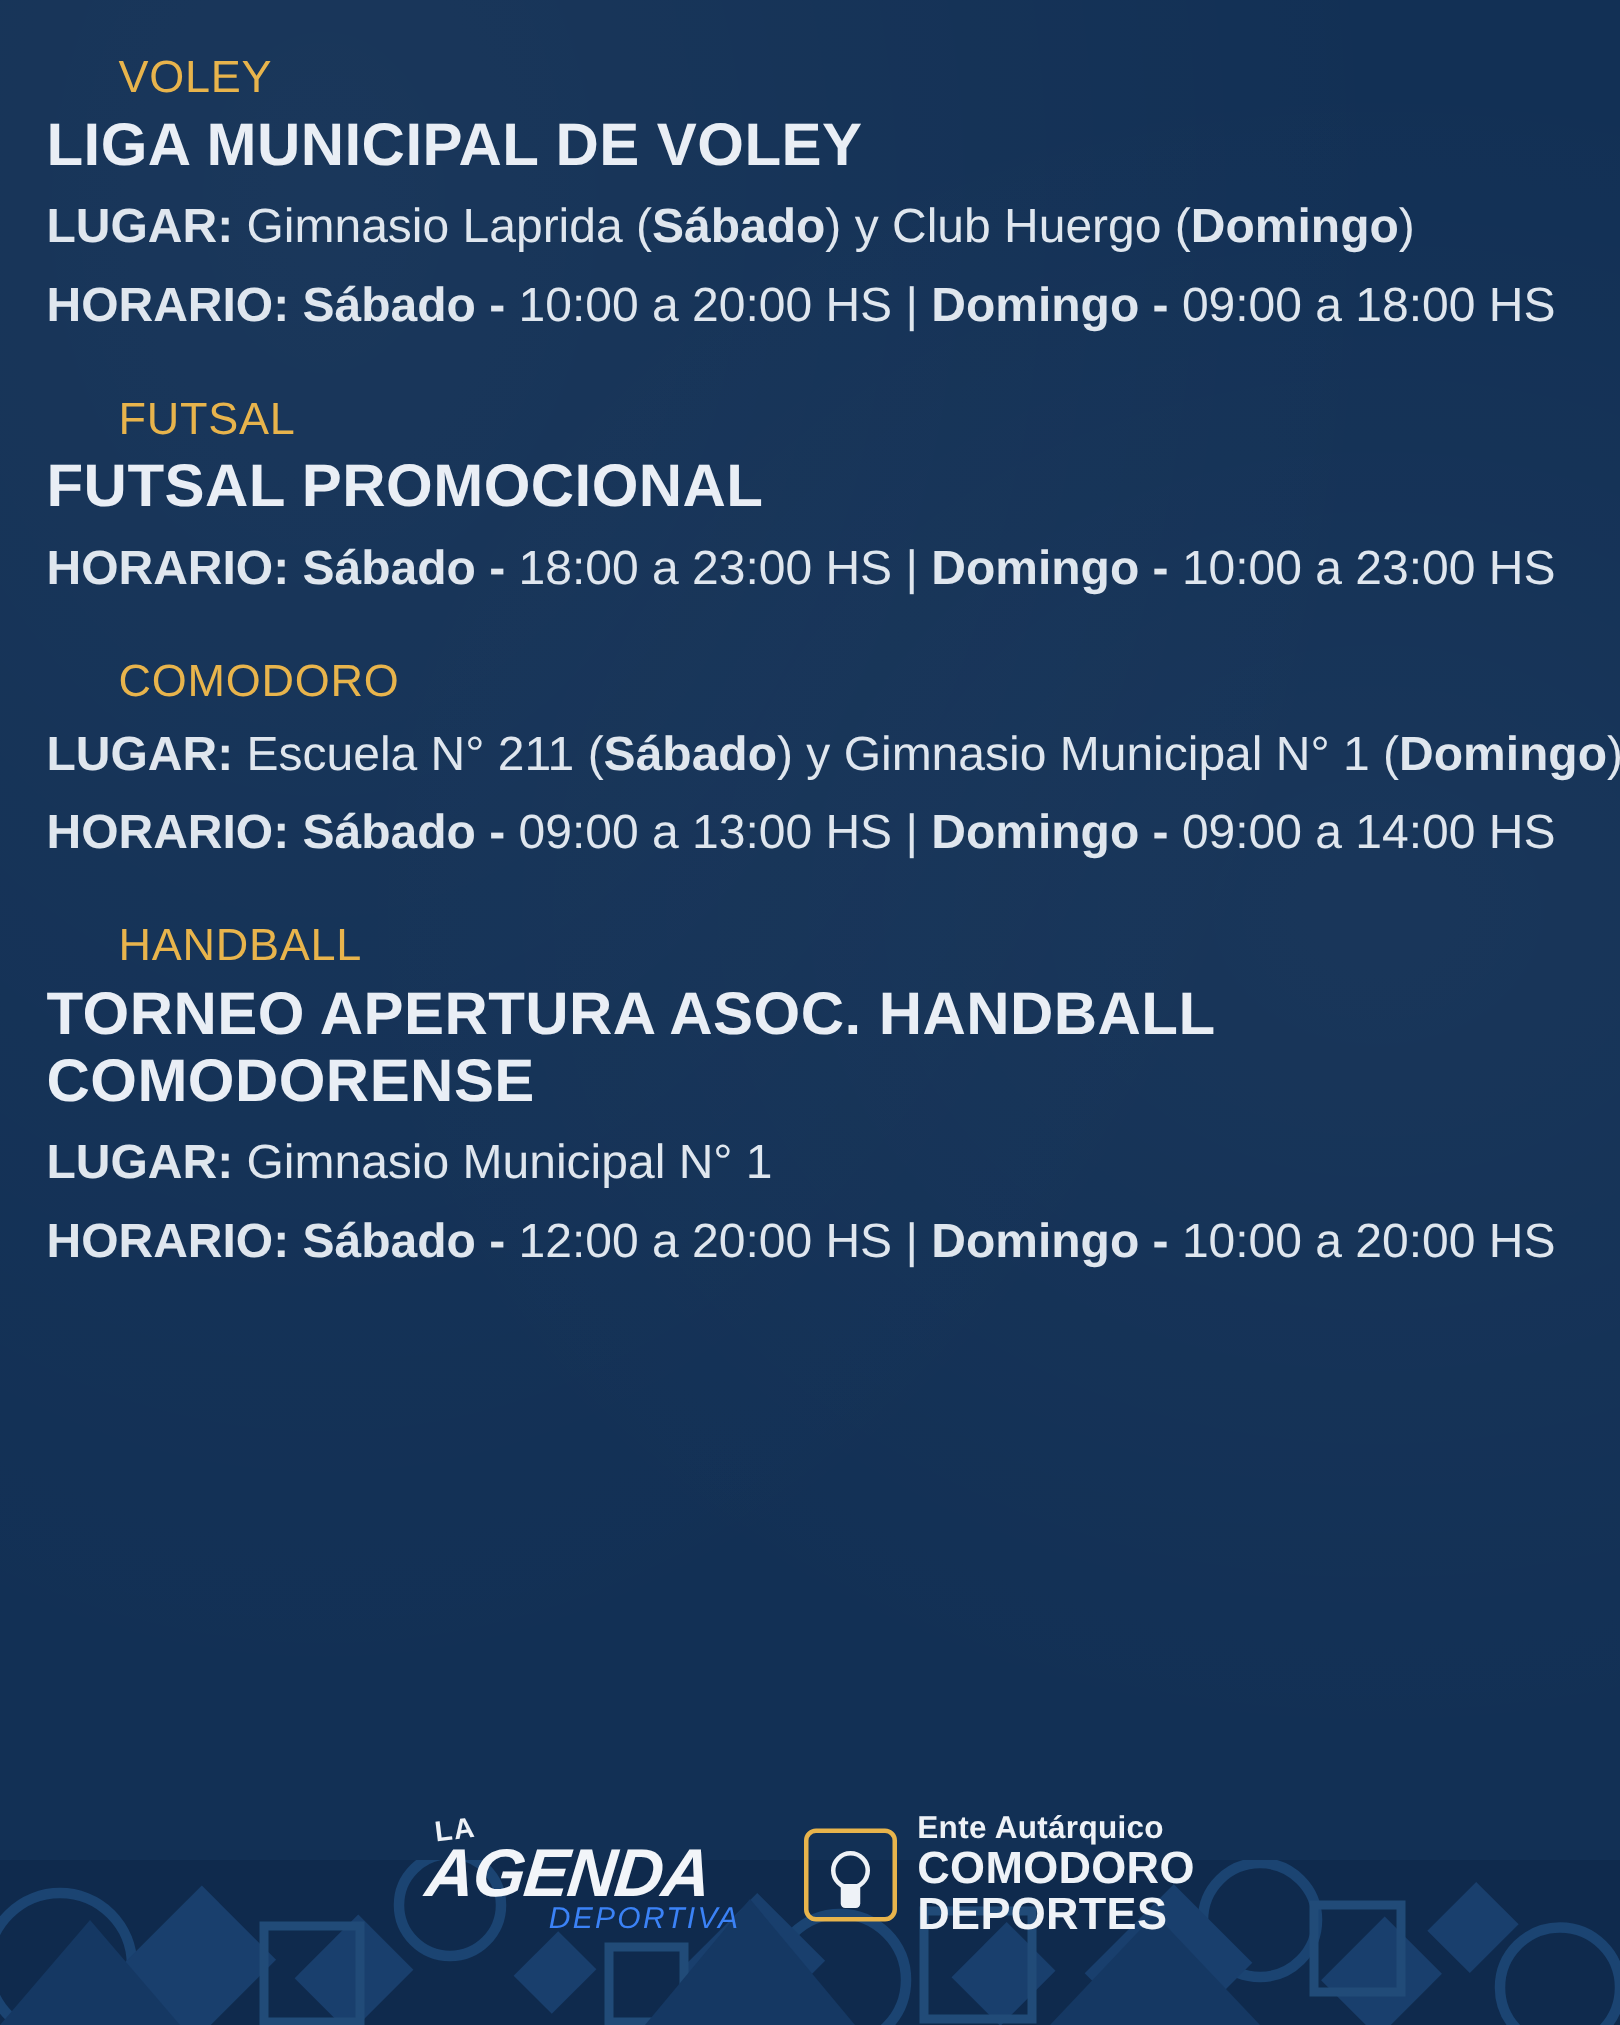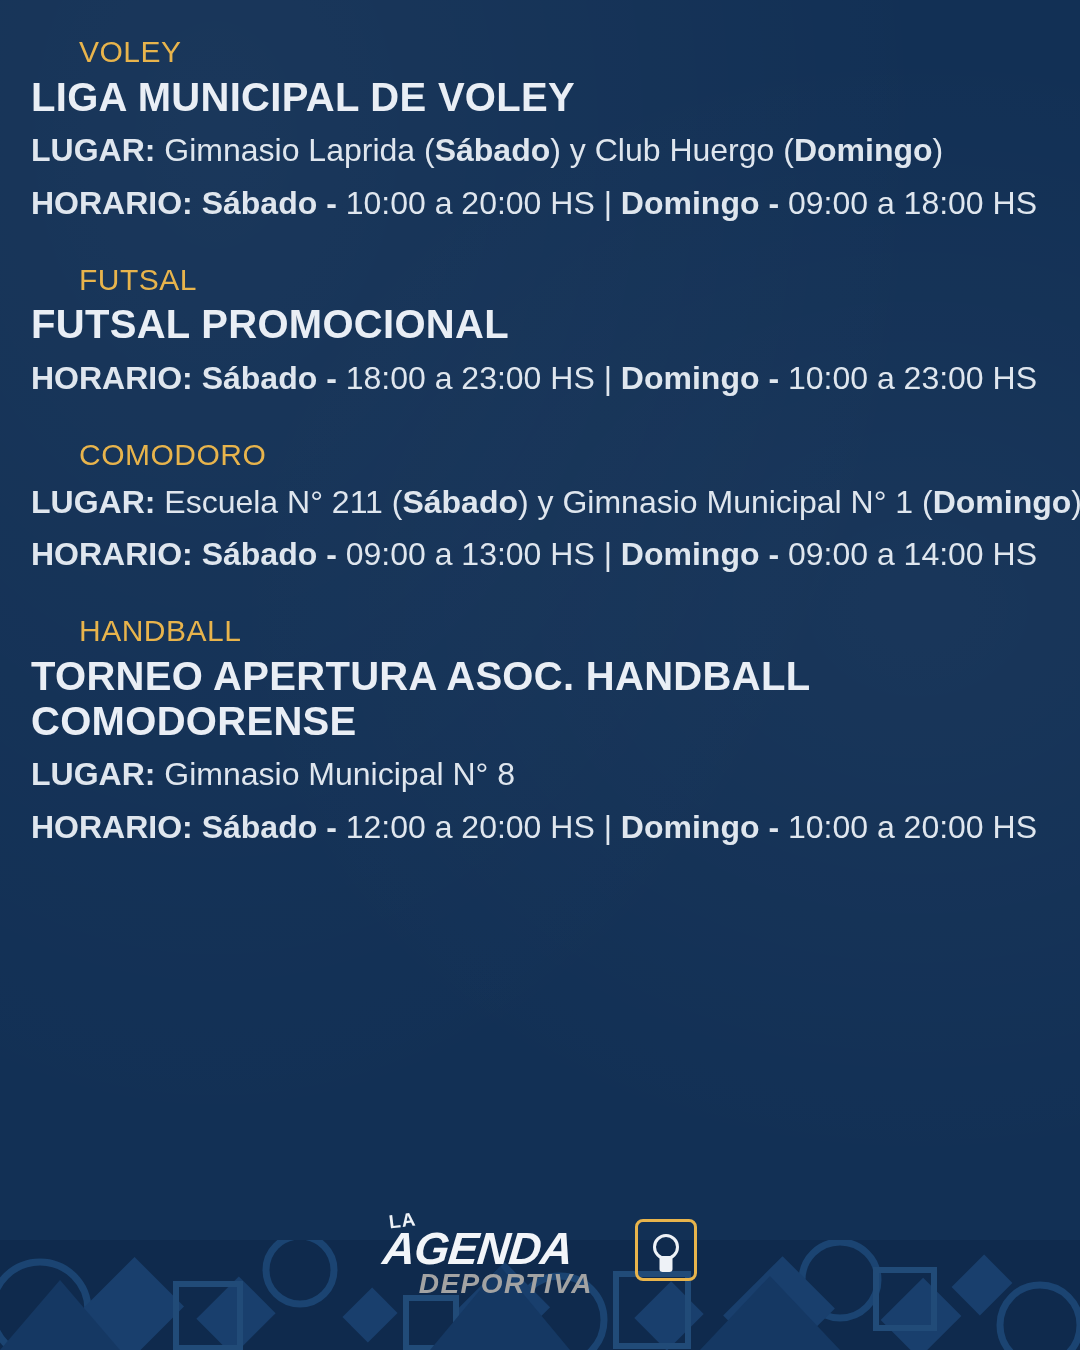--- a/index.html
+++ b/index.html
@@ -119,23 +119,23 @@
     font-size: 45px;
     font-weight: 700;
     font-style: italic;
     letter-spacing: -1px;
     transform: skewX(-6deg);
   }
   .agenda-sub {
     position: absolute;
     right: 0;
     top: 58px;
-    color: #a3a3a3;
-    font-size: 28px;
-    font-weight: 700;
+    color: #3b82f6;
+    font-size: 20px;
+    font-weight: 400;
     font-style: italic;
     letter-spacing: 1.5px;
   }
 
   
   .ente-logo {
     display: flex;
     align-items: center;
     gap: 14px;
     height: 76px;
@@ -229,21 +229,21 @@
       <b>HORARIO:</b>
       <span><b>Sábado -</b> 09:00 a 13:00 HS | <b>Domingo -</b> 09:00 a 14:00 HS</span>
     </div>
   </div>
 
   <div class="block">
     <div class="category">HANDBALL</div>
     <div class="title" style="max-width:880px">TORNEO APERTURA ASOC. HANDBALL COMODORENSE</div>
     <div class="detail">
       <b>LUGAR:</b>
-      <span>Gimnasio Municipal N° 8</span>
+      <span>Gimnasio Municipal N° 1</span>
     </div>
     <div class="detail">
       <b>HORARIO:</b>
       <span><b>Sábado -</b> 12:00 a 20:00 HS | <b>Domingo -</b> 10:00 a 20:00 HS</span>
     </div>
   </div>
 
 </div>
 
 <div class="footer">
@@ -288,16 +288,21 @@
       <div class="agenda-la">LA</div>
       <div class="agenda-main">AGENDA</div>
       <div class="agenda-sub">DEPORTIVA</div>
     </div>
 
     <div class="ente-logo">
       <div class="ente-mark">
         <div class="ring"></div>
         <div class="stem"></div>
       </div>
+      <div class="ente-text">
+        <div class="ente-line1">Ente Autárquico</div>
+        <div class="ente-line2">COMODORO</div>
+        <div class="ente-line3">DEPORTES</div>
+      </div>
     </div>
 
   </div>
 </div>
 
 </body></html>

